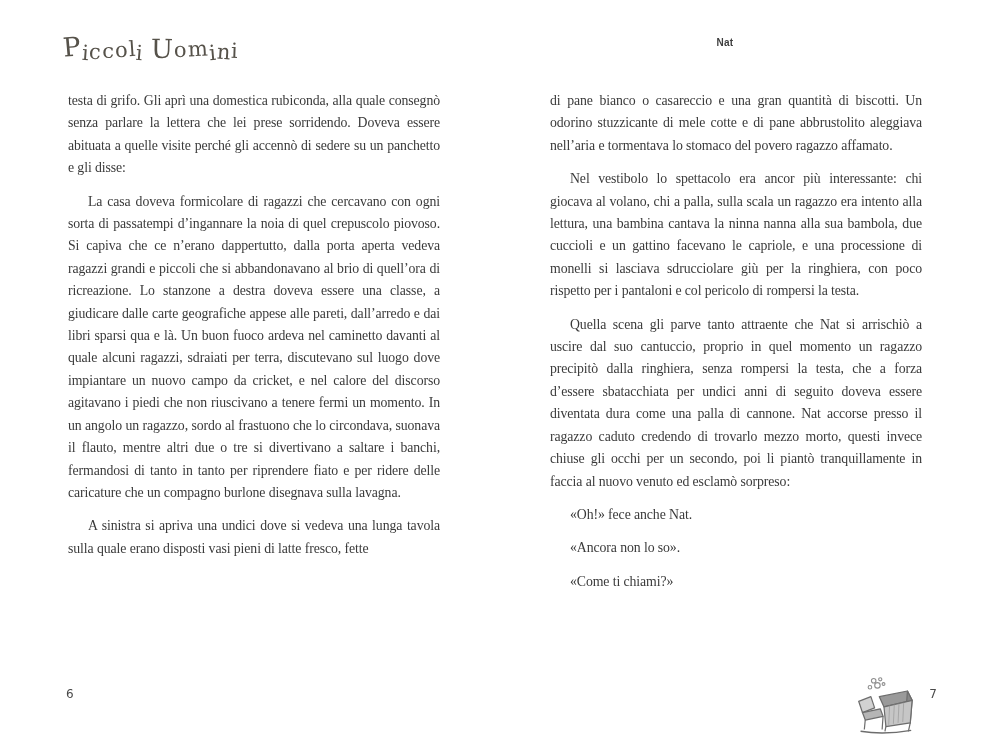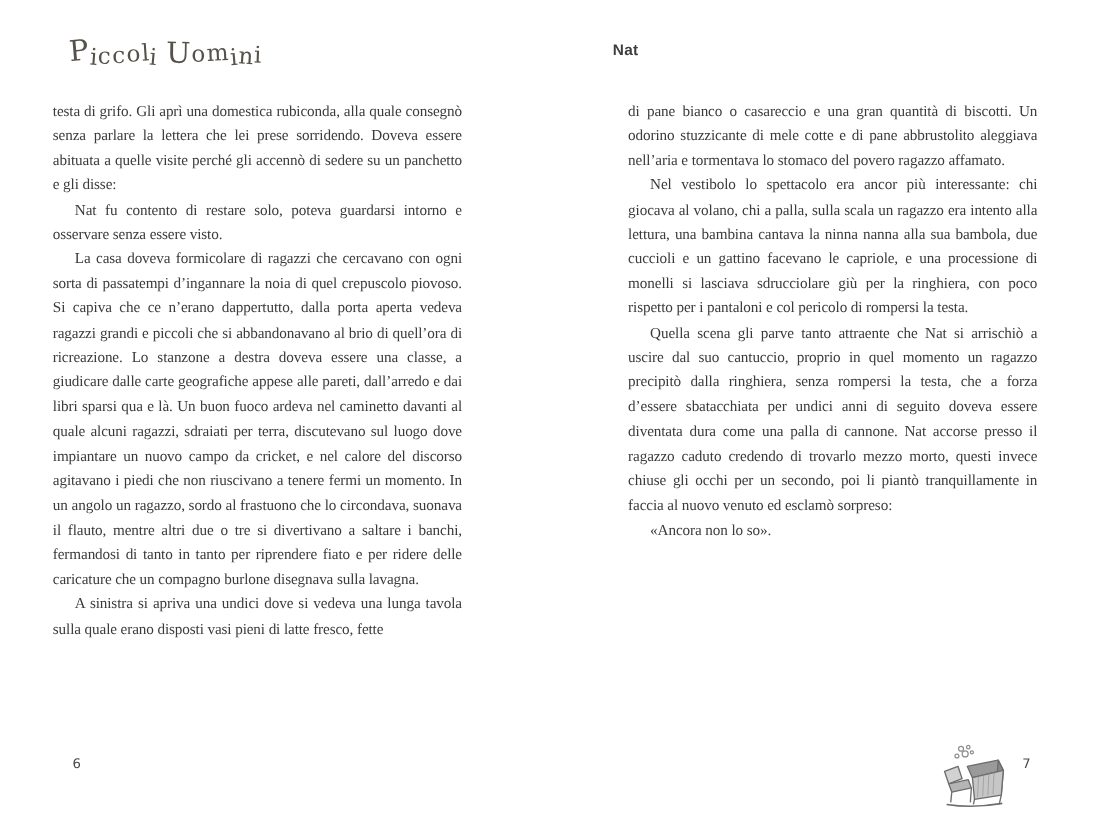--- a/index.html
+++ b/index.html
@@ -22,41 +22,41 @@
   .title-header{
     position:absolute;left:63px;top:34px;
     font-family:"DejaVu Serif", serif;
     font-size:21px;
     color:var(--header-text);
     letter-spacing:1px;
     white-space:nowrap;
   }
   .title-header span{display:inline-block;}
   .chapter-header{
-    position:absolute;left:557px;top:37px;width:372px;
-    text-align:left;
+    position:absolute;left:539px;top:37px;width:372px;
+    text-align:center;
     font-family:"Liberation Sans", sans-serif;
     font-weight:700;
-    font-size:14px;
+    font-size:10px;
     color:#3e3e3e;
     letter-spacing:.3px;
   }
   
   .text-col{
     position:absolute;top:90px;width:372px;
     font-size:13.8px;
     line-height:22.4px;
     letter-spacing:-0.1px;
     text-align:justify;
     hyphens:auto;
   }
-  .text-col.left{left:48px;}
-  .text-col.right{left:571px;}
+  .text-col.left{left:68px;}
+  .text-col.right{left:550px;}
   .para{text-align:justify;}
-  .para.indent{text-indent:20px;}
+  .para.indent{text-indent:20px;margin-top:11px;}
   
   .page-number{
     position:absolute;top:687px;
     font-family:"DejaVu Sans", sans-serif;
     font-size:12px;
     color:#4a4a4a;
   }
   .page-number.left{left:66px;}
   .page-number.right{left:565px;width:372px;text-align:right;}
   .illustration{
@@ -68,30 +68,31 @@
 <body>
 
 <div class="spread">
 
   <div class="title-header"><span style="transform: rotate(-5deg) translateY(-2px); font-size: 1.25em;">P</span><span style="transform: rotate(4deg) translateY(2px);">i</span><span style="transform: rotate(2deg) translateY(1px);">c</span><span style="transform: rotate(0deg) translateY(0px);">c</span><span style="transform: rotate(-2deg) translateY(-1px);">o</span><span style="transform: rotate(-4deg) translateY(-2px);">l</span><span style="transform: rotate(5deg) translateY(2px);">i</span><span style="width: 0.35em;"> </span><span style="transform: rotate(1deg) translateY(0px); font-size: 1.25em;">U</span><span style="transform: rotate(-1deg) translateY(-1px);">o</span><span style="transform: rotate(-3deg) translateY(-2px);">m</span><span style="transform: rotate(-5deg) translateY(2px);">i</span><span style="transform: rotate(4deg) translateY(1px);">n</span><span style="transform: rotate(2deg) translateY(0px);">i</span></div>
 
   <div class="chapter-header">Nat</div>
 
   <div class="text-col left">
       <p class="para">testa di grifo. Gli aprì una domestica rubiconda, alla quale consegnò senza parlare la lettera che lei prese sorridendo. Doveva essere abituata a quelle visite perché gli accennò di sedere su un panchetto e gli disse:</p>
-      <p class="para indent">Nat fu contento di restare solo, poteva guardarsi intorno e osservare senza essere visto.</p>
       <p class="para indent">La casa doveva formicolare di ragazzi che cercavano con ogni sorta di passatempi d’ingannare la noia di quel crepuscolo piovoso. Si capiva che ce n’erano dappertutto, dalla porta aperta vedeva ragazzi grandi e piccoli che si abbandonavano al brio di quell’ora di ricreazione. Lo stanzone a destra doveva essere una classe, a giudicare dalle carte geografiche appese alle pareti, dall’arredo e dai libri sparsi qua e là. Un buon fuoco ardeva nel caminetto davanti al quale alcuni ragazzi, sdraiati per terra, discutevano sul luogo dove impiantare un nuovo campo da cricket, e nel calore del discorso agitavano i piedi che non riuscivano a tenere fermi un momento. In un angolo un ragazzo, sordo al frastuono che lo circondava, suonava il flauto, mentre altri due o tre si divertivano a saltare i banchi, fermandosi di tanto in tanto per riprendere fiato e per ridere delle caricature che un compagno burlone disegnava sulla lavagna.</p>
       <p class="para indent">A sinistra si apriva una undici dove si vedeva una lunga tavola sulla quale erano disposti vasi pieni di latte fresco, fette</p>
     </div>
 
   <div class="text-col right">
       <p class="para">di pane bianco o casareccio e una gran quantità di biscotti. Un odorino stuzzicante di mele cotte e di pane abbrustolito aleggiava nell’aria e tormentava lo stomaco del povero ragazzo affamato.</p>
       <p class="para indent">Nel vestibolo lo spettacolo era ancor più interessante: chi giocava al volano, chi a palla, sulla scala un ragazzo era intento alla lettura, una bambina cantava la ninna nanna alla sua bambola, due cuccioli e un gattino facevano le capriole, e una processione di monelli si lasciava sdrucciolare giù per la ringhiera, con poco rispetto per i pantaloni e col pericolo di rompersi la testa.</p>
       <p class="para indent">Quella scena gli parve tanto attraente che Nat si arrischiò a uscire dal suo cantuccio, proprio in quel momento un ragazzo precipitò dalla ringhiera, senza rompersi la testa, che a forza d’essere sbatacchiata per undici anni di seguito doveva essere diventata dura come una palla di cannone. Nat accorse presso il ragazzo caduto credendo di trovarlo mezzo morto, questi invece chiuse gli occhi per un secondo, poi li piantò tranquillamente in faccia al nuovo venuto ed esclamò sorpreso:</p>
+      <p class="para indent">«Oh!» fece anche Nat.</p>
       <p class="para indent">«Ancora non lo so».</p>
+      <p class="para indent">«Come ti chiami?»</p>
     </div>
 
   <div class="page-number left">6</div>
   <div class="page-number right">7</div>
 
   <svg class="illustration" viewBox="0 0 70 64" aria-hidden="true">
     <g stroke="#8f8f8f" fill="none" stroke-width="1.2">
       <circle cx="24" cy="5" r="2.4"></circle>
       <circle cx="31" cy="3.5" r="1.7"></circle>
       <circle cx="28" cy="10" r="2.9"></circle>

